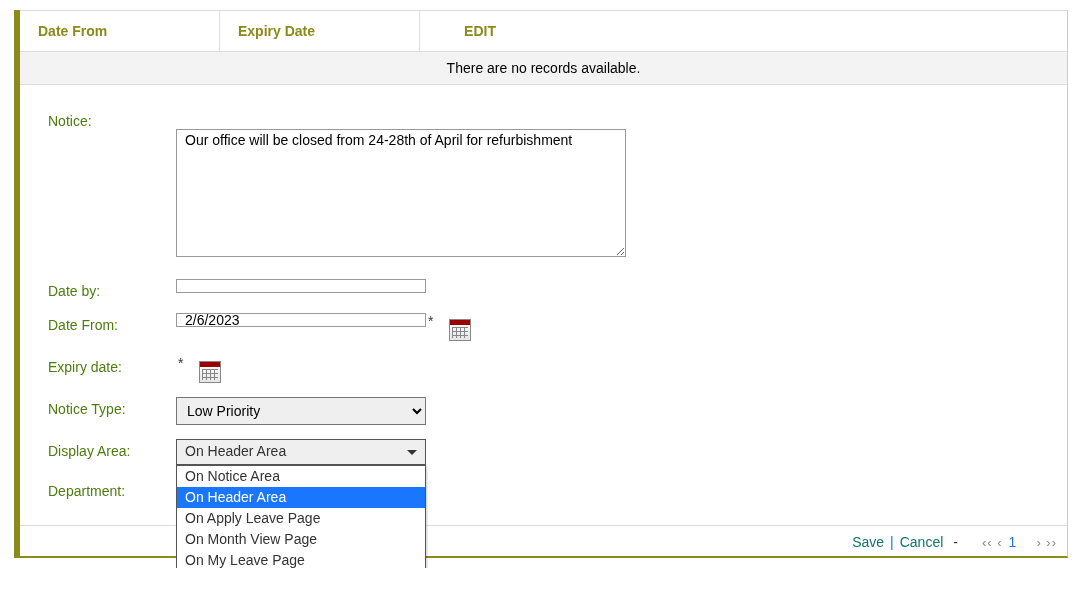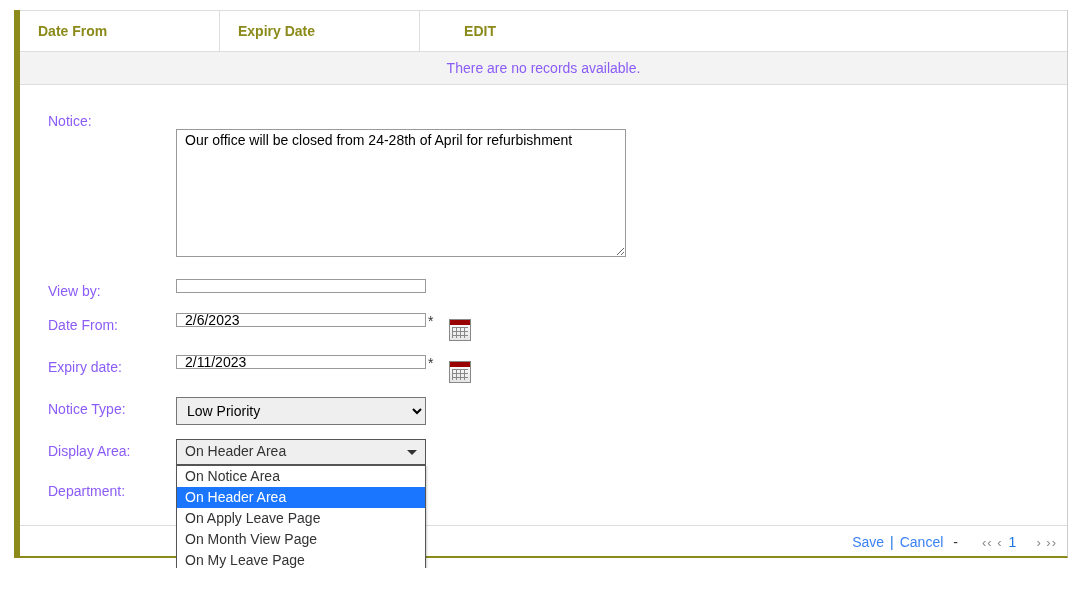--- a/index.html
+++ b/index.html
@@ -32,37 +32,37 @@
   }
   .header-cell.notice { flex: 1; }
   .header-cell.datefrom { width: 200px; }
   .header-cell.expiry { width: 200px; }
   .header-cell.edit { width: 120px; text-align: center; border-right: none; }
   .no-records {
     background: #f3f3f3;
     border-bottom: 1px solid #ddd;
     text-align: center;
     padding: 8px;
-    color: #8b5cf6;
+    color: #000000;
     font-size: 14px;
   }
   .form-area {
     padding: 24px 28px 6px 28px;
     min-height: 440px;
     color: #333;
   }
   .form-row {
     display: flex;
     align-items: flex-start;
     margin-bottom: 14px;
   }
   .form-row label {
     width: 128px;
     padding-top: 4px;
-    color: #8b5cf6;
+    color: #4d7c0f;
     font-size: 14px;
   }
   .textarea {
     width: 450px;
     height: 128px;
     border: 1px solid #999;
     padding: 2px 8px;
     font-family: Arial, sans-serif;
     font-size: 14px;
     resize: both;
@@ -155,21 +155,21 @@
   }
   .footer {
     border-top: 1px solid #ddd;
     display: flex;
     justify-content: flex-end;
     align-items: center;
     padding: 8px 10px 6px 10px;
     font-size: 14px;
     color: #333;
   }
-  .footer a { color: #3b82f6; text-decoration: none; cursor: pointer; }
+  .footer a { color: #0f766e; text-decoration: none; cursor: pointer; }
   .footer .sep { margin: 0 6px; color: #1a76e0; }
   .footer .dash { margin: 0 10px; }
   .footer .pager { margin-left: 14px; color: #888; font-size: 13px; letter-spacing: 1px; }
   .footer .pagenum { color: #1a76e0; margin: 0 6px; }
   .gap-anchor { height: 8px; }
 </style>
 </head>
 <body>
 
 <div class="container">
@@ -185,34 +185,33 @@
   <div class="form-area">
 
     <div class="form-row">
       <label>Notice:</label>
       <textarea class="textarea" style="">Our office will be closed from 24-28th of April for refurbishment</textarea>
     </div>
 
     <div class="gap-anchor"></div>
 
     <div class="form-row">
-      <label>View by:</label>
+      <label>Date by:</label>
       <input class="text-input" type="text" value="" style="">
     </div>
 
     <div class="form-row">
       <label>Date From:</label>
       <input class="text-input" type="text" value="2/6/2023" style="">
       <span class="asterisk">*</span>
       <span class="cal-icon"></span>
     </div>
 
     <div class="form-row">
       <label>Expiry date:</label>
-      <input class="text-input" type="text" value="2/11/2023" style="">
       <span class="asterisk">*</span>
       <span class="cal-icon"></span>
     </div>
 
     <div class="form-row">
       <label>Notice Type:</label>
       <select class="select">
         <option>Low Priority</option>
       </select>
     </div>

